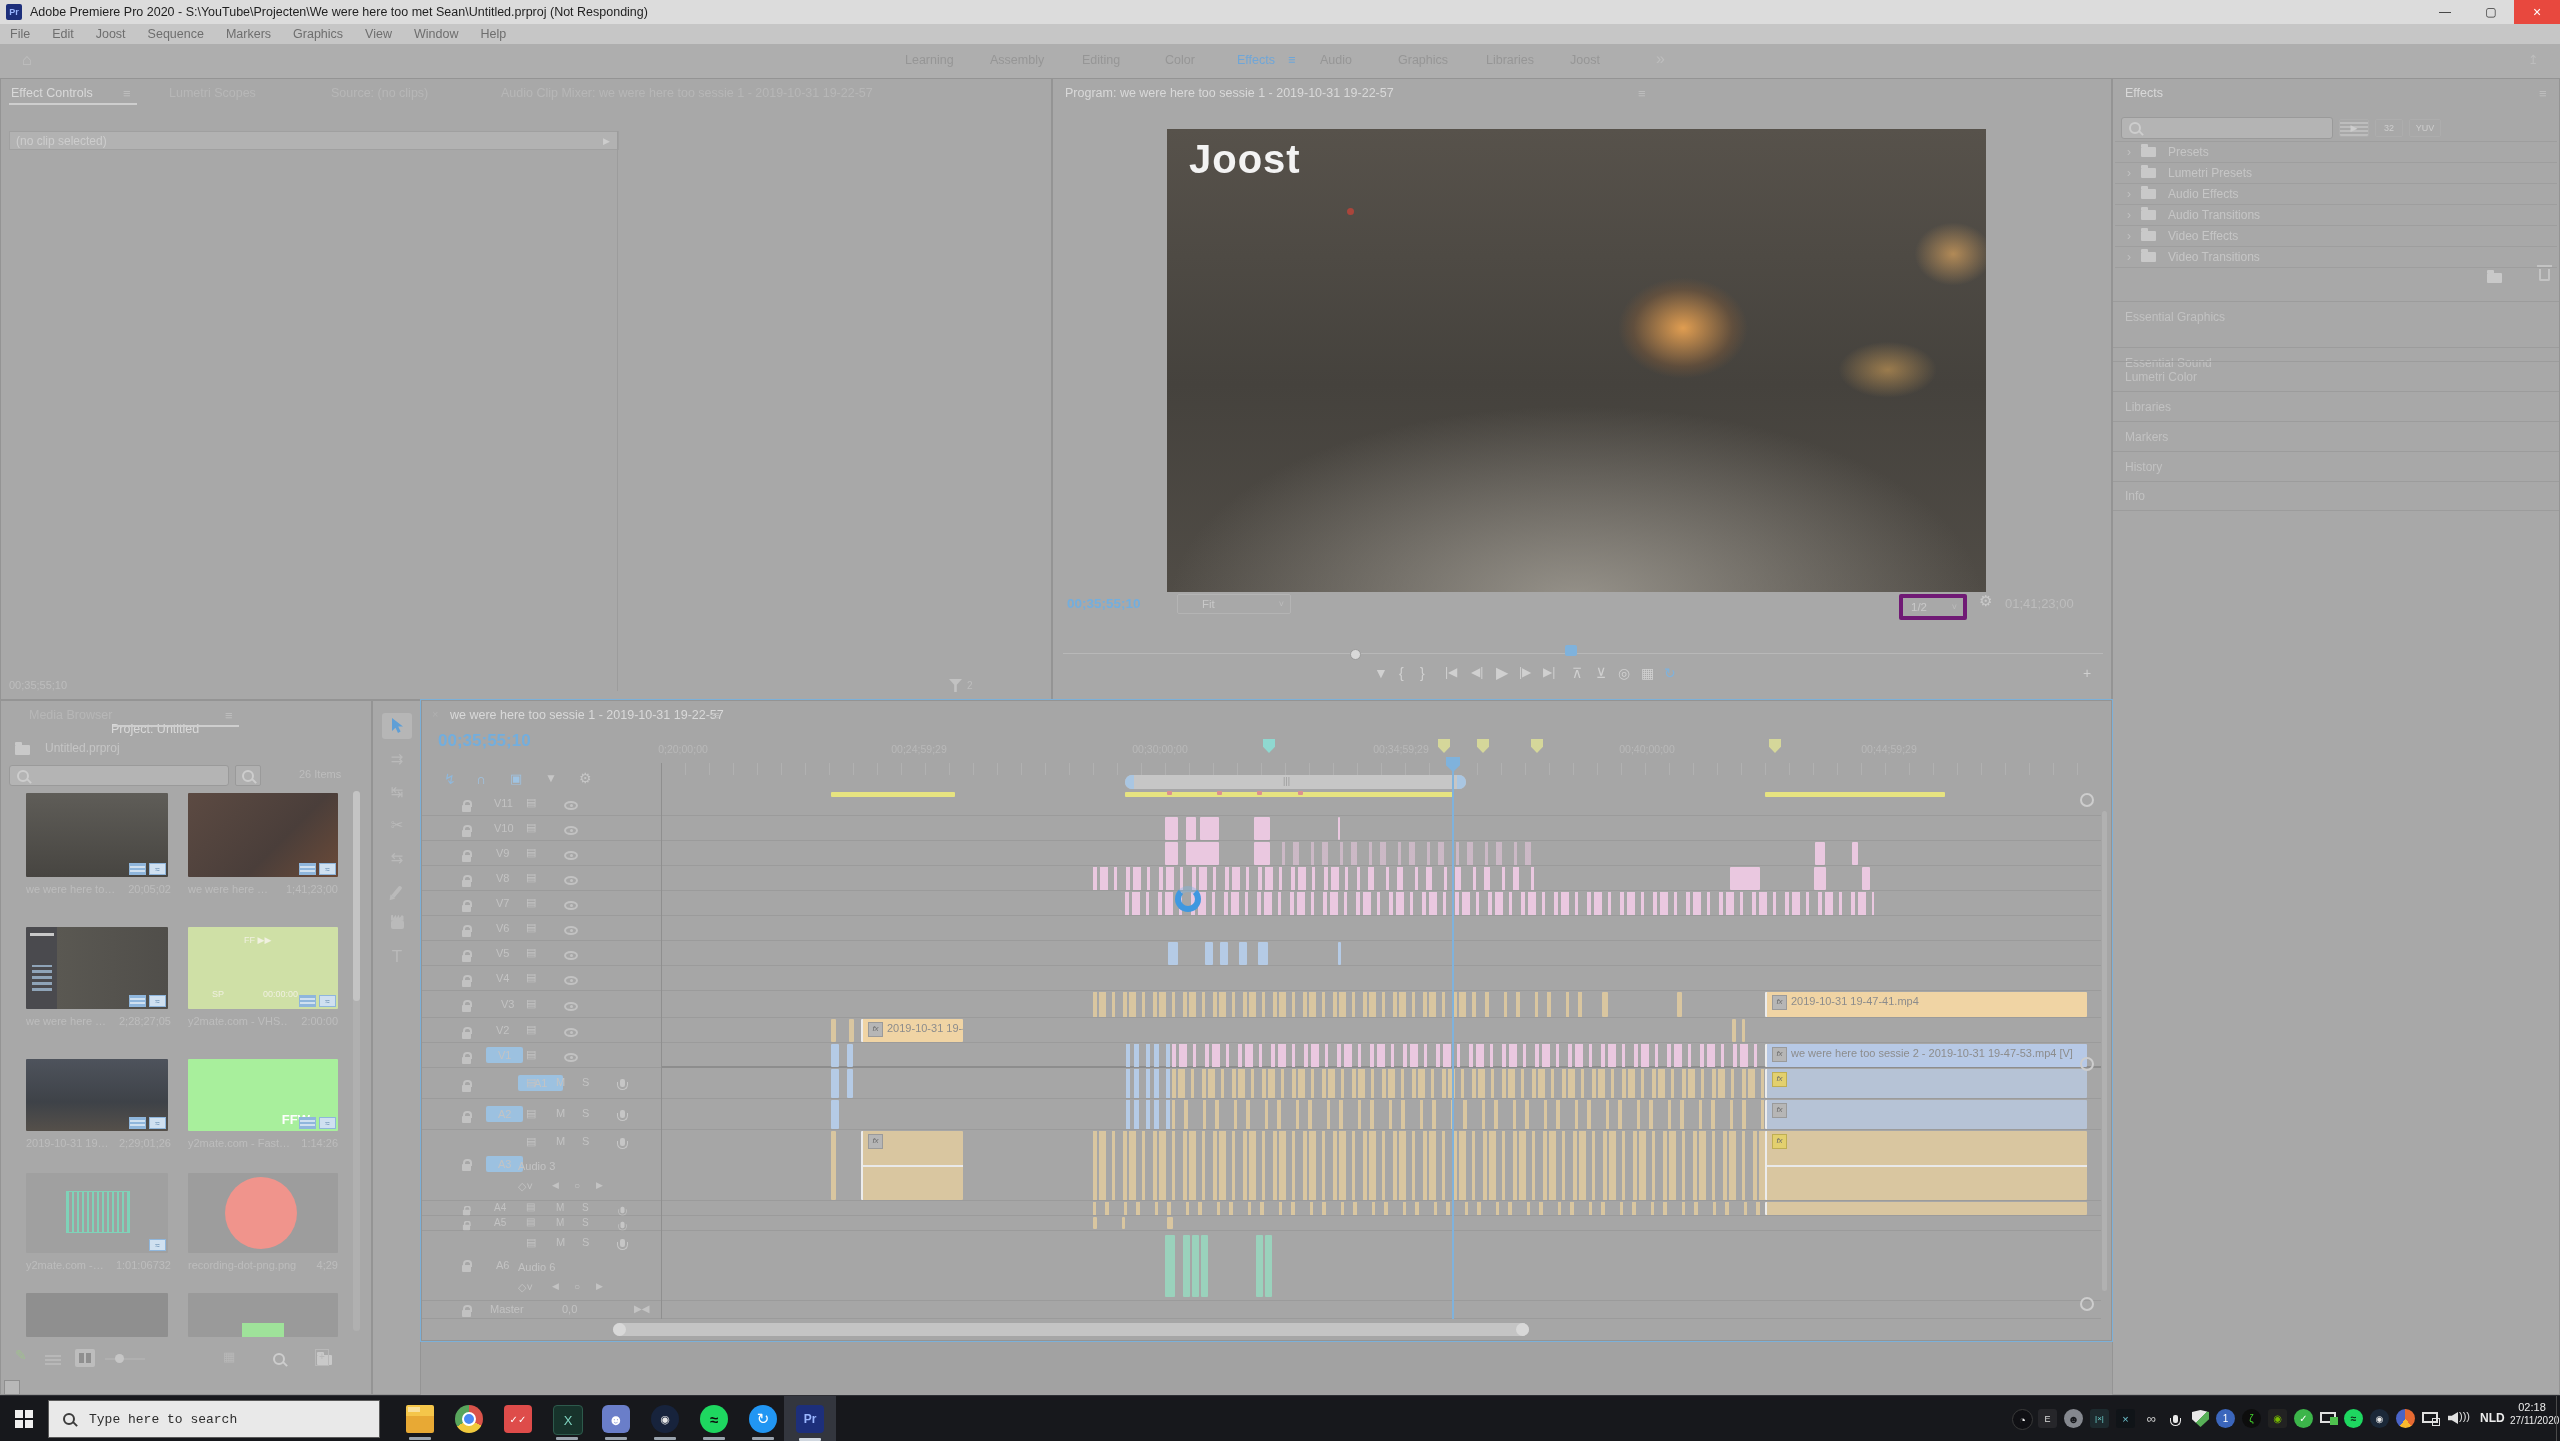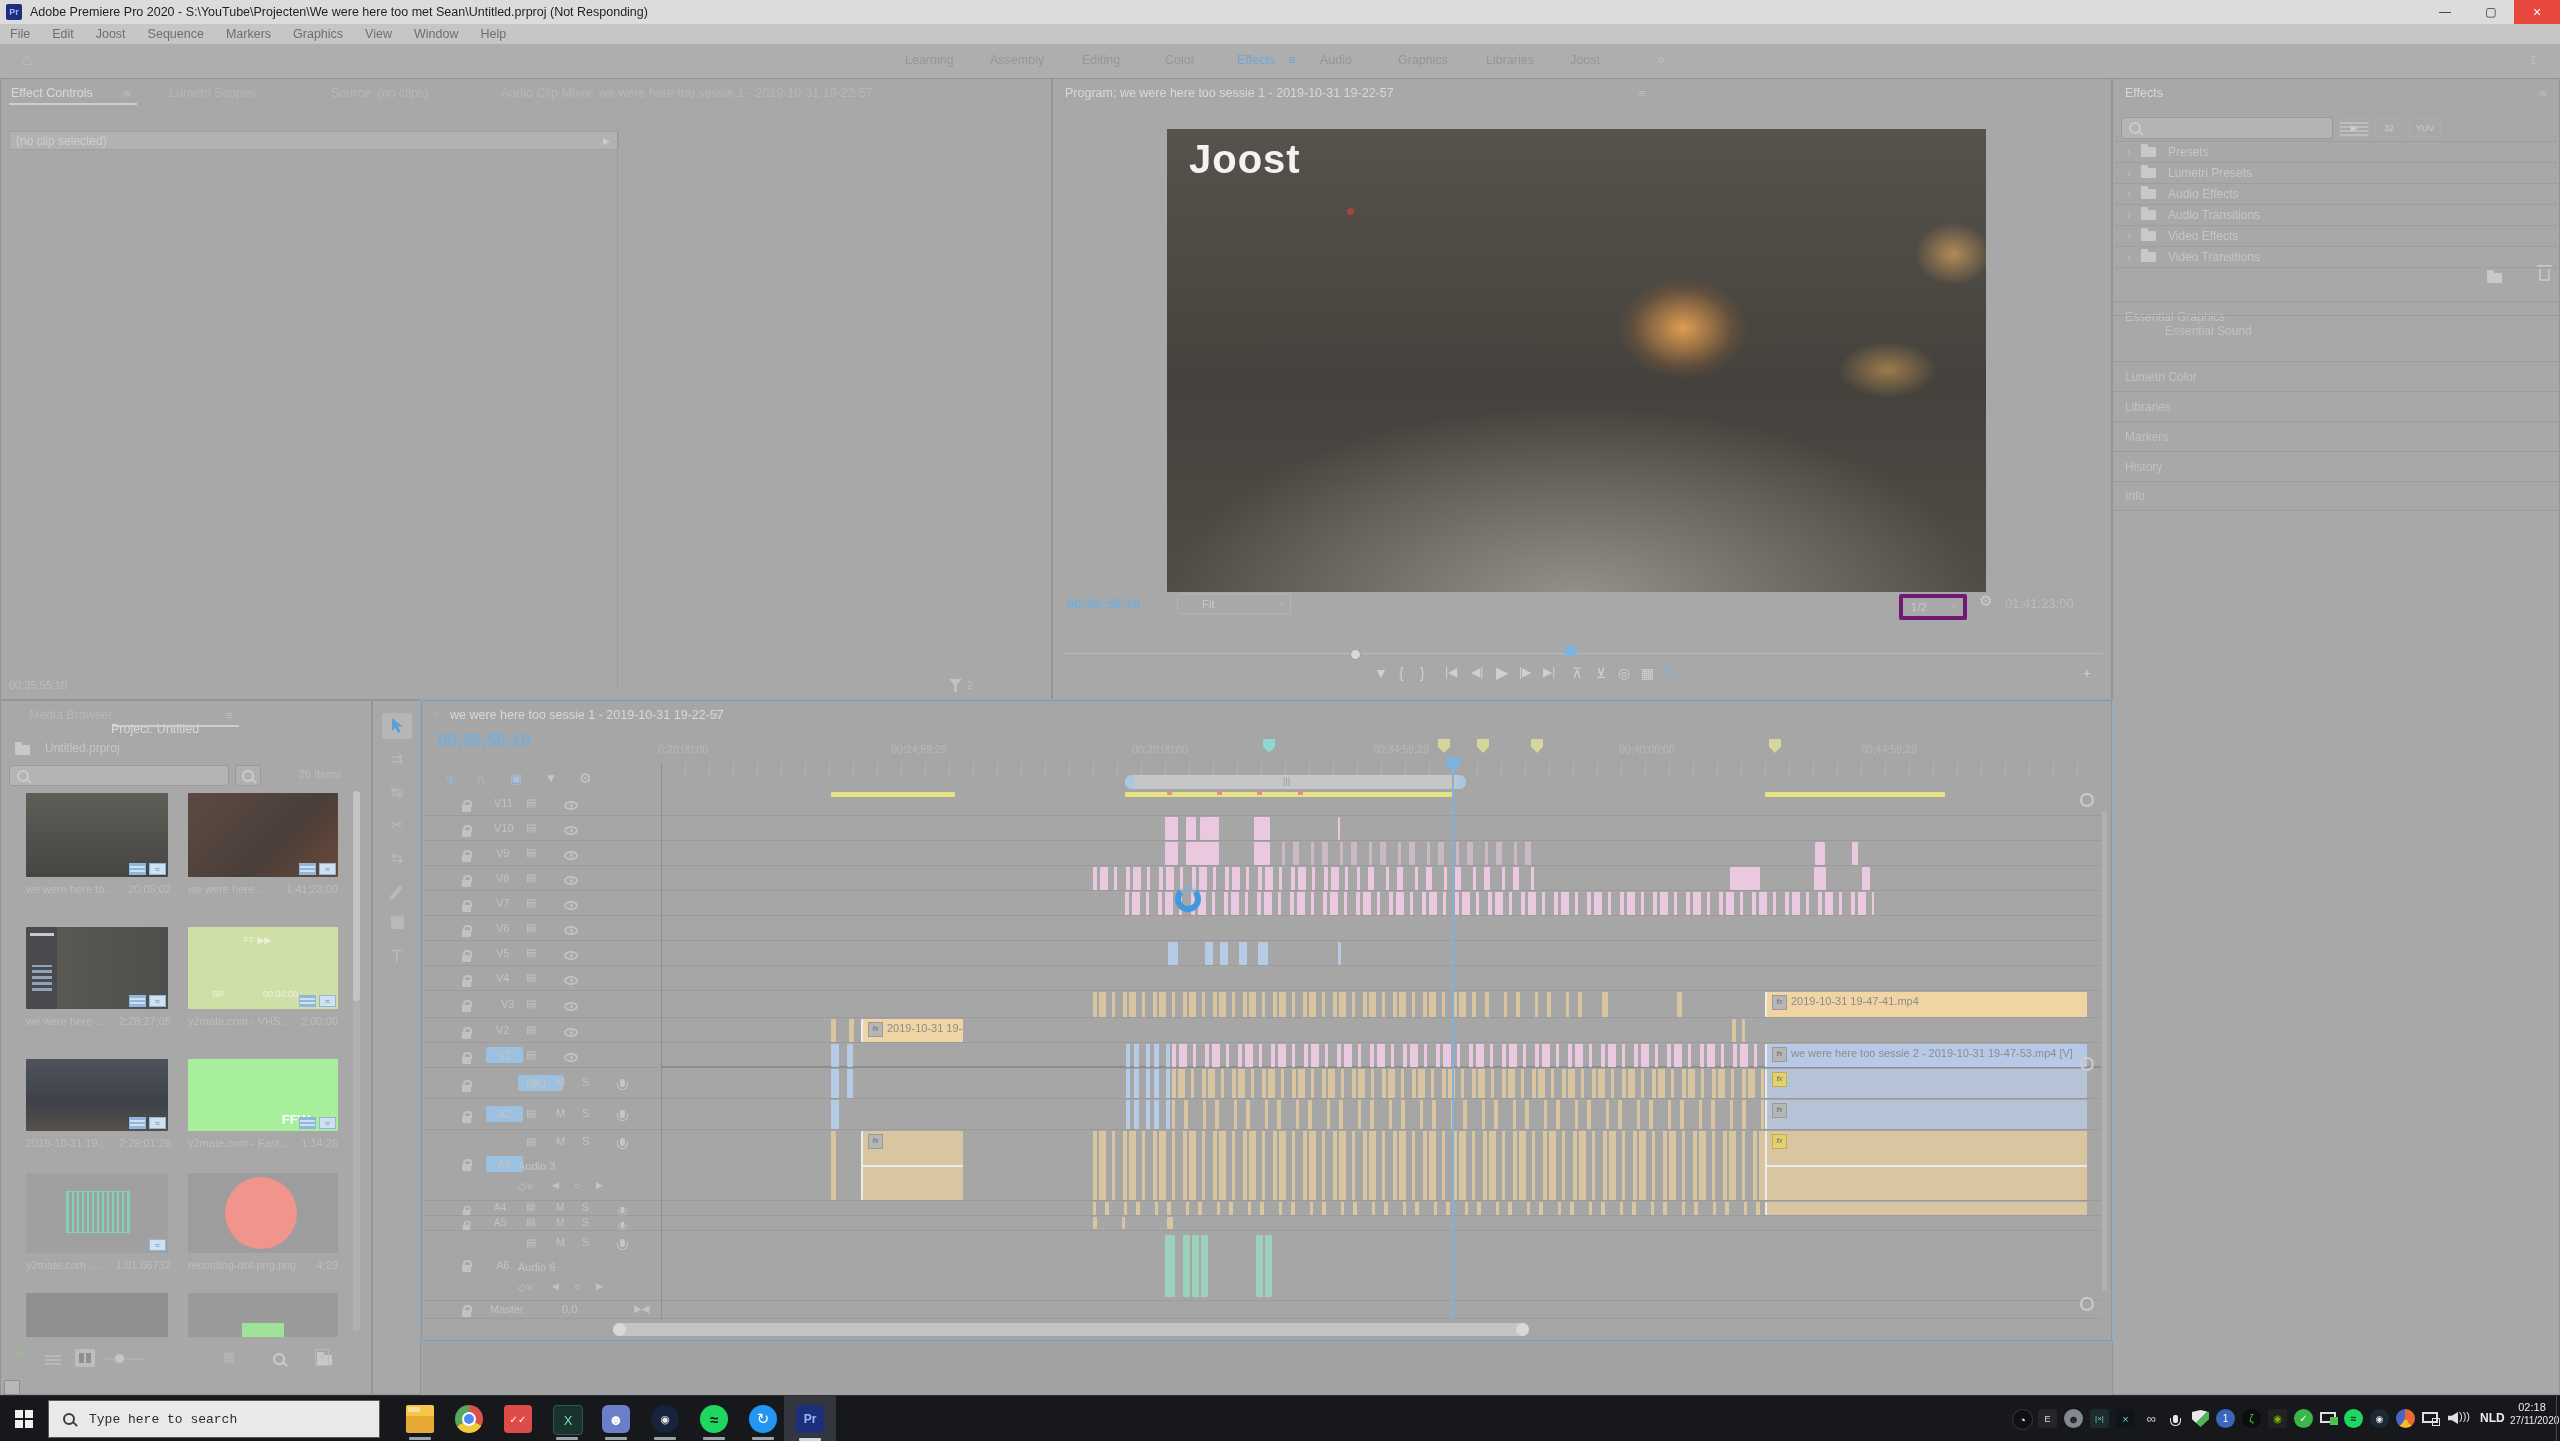--- a/index.html
+++ b/index.html
@@ -219,21 +219,21 @@
         <span class="folder" style="margin-left:10px;"></span>
         <span style="margin-left:12px;font-size:12px;">Video Transitions</span>
       </div>
     </div>
     <span class="folder abs" style="left:374px;top:192px;"></span>
     <span class="trash abs" style="left:408px;top:190px;"></span>
     
     <div class="stackhdr" style="top:222px;">
         <span style="margin-left:12px;color:#c2c2c2;">Essential Graphics</span>
       </div>
-    <div class="stackhdr" style="top:236px;padding-left:40px;">
+    <div class="stackhdr" style="top:268px;">
         <span style="margin-left:12px;color:#c2c2c2;">Essential Sound</span>
       </div>
     <div class="stackhdr" style="top:282px;">
         <span style="margin-left:12px;color:#c2c2c2;">Lumetri Color</span>
       </div>
     <div class="stackhdr" style="top:312px;">
         <span style="margin-left:12px;color:#c2c2c2;">Libraries</span>
       </div>
     <div class="stackhdr" style="top:342px;">
         <span style="margin-left:12px;color:#c2c2c2;">Markers</span>

